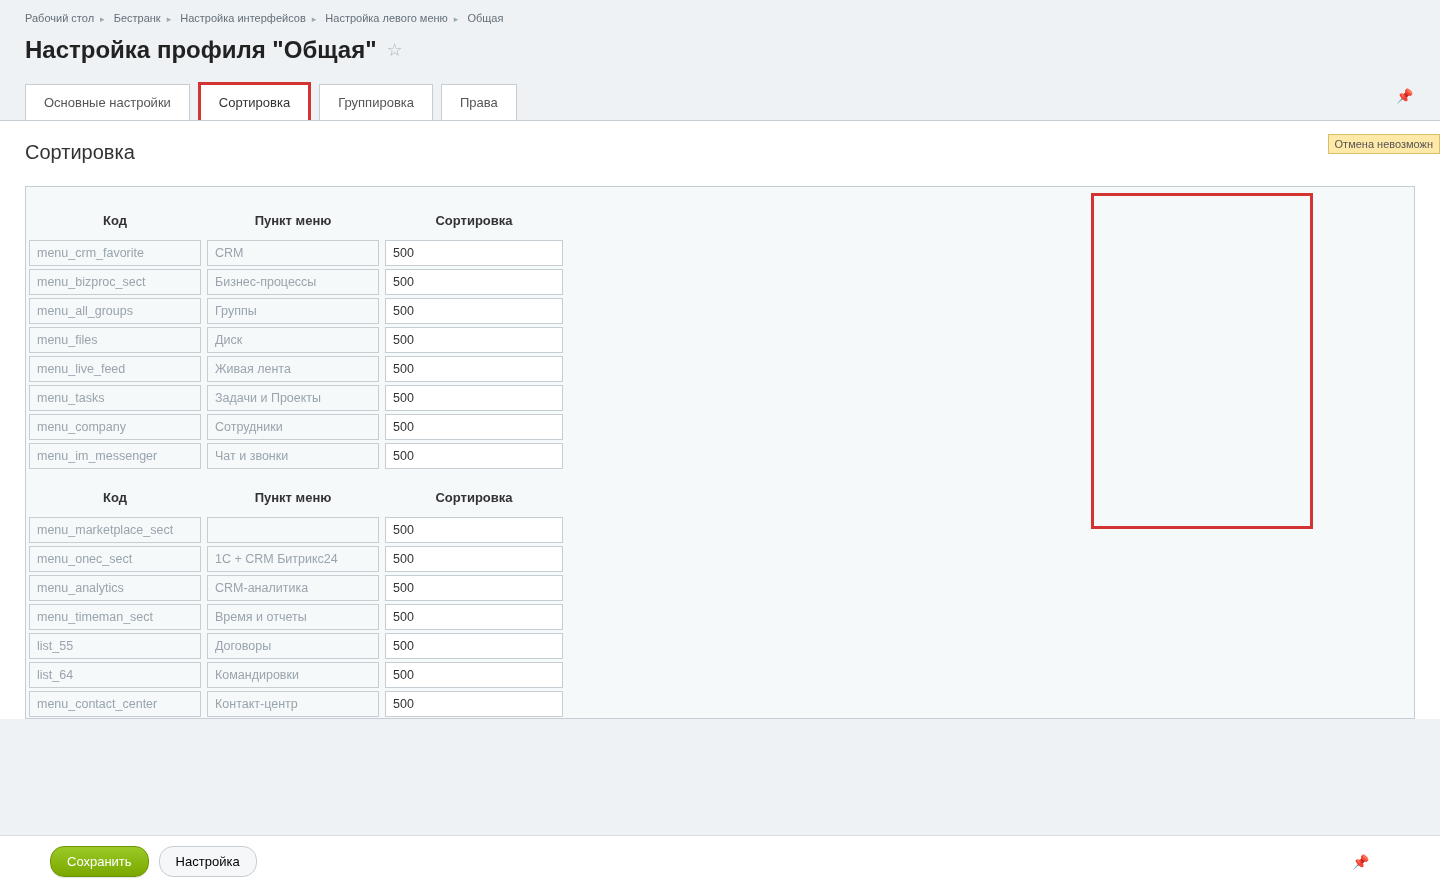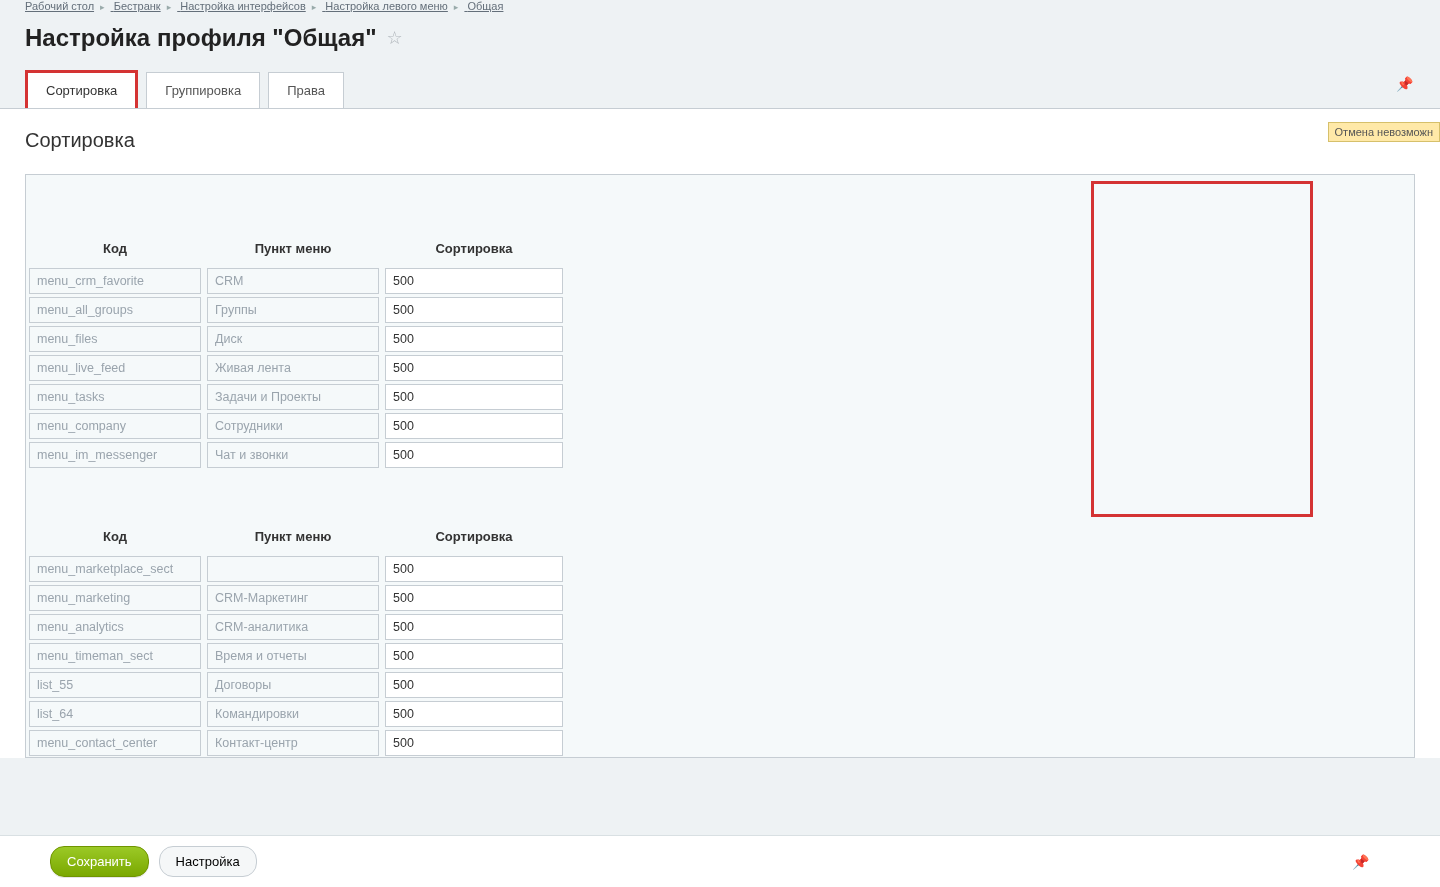--- a/index.html
+++ b/index.html
@@ -1,19 +1,19 @@
 <!DOCTYPE html>
 <html><head>
 <meta charset="utf-8">
 <style>
   * { box-sizing: border-box; margin: 0; padding: 0; }
   body { font-family: "Helvetica Neue", Arial, sans-serif; font-size: 13px; color: #333; background: #eef2f4; width: 1440px; }
   
   
-  .crumbs { padding: 0 25px 4px; font-size: 11px; color: #646f7a; text-decoration: underline; }
+  .crumbs { padding: 12px 25px 4px; font-size: 11px; color: #646f7a; }
   .crumbs a { color: #646f7a; text-decoration: none; }
   .crumbs .sep { display:inline-block; margin: 0 6px; color:#9aa; font-size:9px; }
   
   
   .title-row { display:flex; align-items:center; padding: 8px 25px 18px; }
   .page-title { font-size: 24px; font-weight: 600; color:#222; }
   .star { margin-left:10px; color:#b0b6bb; font-size:18px; cursor:pointer; }
   
   
   .tabs { display:flex; gap:8px; padding: 0 25px; align-items:flex-end; position:relative; }
@@ -25,21 +25,21 @@
   .panel { background:#fff; margin:0 0; border-top:1px solid #c6cdd3; padding:20px 25px 0; position:relative; }
   .section-title { font-size:20px; font-weight:400; color:#333; margin-bottom:22px; }
   
   .toast { position:absolute; right:0; top:13px; background:#ffe9a8; border:1px solid #d6c06b; padding:3px 6px; font-size:11px; color:#555; }
   
   .inner-box { border:1px solid #c6cdd3; background:#f5f9fa; padding:20px 0 0 0; }
   
   .grid-wrap { display:flex; }
   .left-label { width:708px; text-align:right; padding-right:12px; padding-top:170px; font-size:13px; color:#555; }
   
-  table.grid { border-collapse: separate; border-spacing:0;margin-top:40px; }
+  table.grid { border-collapse: separate; border-spacing:0; }
   table.grid th { font-weight:600; font-size:13px; color:#333; text-align:center; padding:6px 0 10px; }
   table.grid td { padding:1.5px 3px; }
   
   .col-code { width:178px; }
   .col-menu { width:178px; }
   .col-sort { width:184px; }
   
   input.fld { width:100%; height:26px; border:1px solid #c6cdd3; background:#fff; padding:0 7px; font-size:12.5px; color:#333; }
   input.fld[disabled] { background:#f5f9fa; color:#9aa4ad; }
   input.fld.sort { color:#333; }
@@ -62,20 +62,21 @@
   <a>Настройка левого меню</a><span class="sep">▸</span>
   <a>Общая</a>
 </div>
 
 <div class="title-row">
   <div class="page-title">Настройка профиля "Общая"</div>
   <span class="star">☆</span>
 </div>
 
 <div class="tabs">
+  <div class="tab">Основные настройки</div>
   <div class="tab active">Сортировка</div>
   <div class="tab">Группировка</div>
   <div class="tab">Права</div>
   <span class="pin">📌</span>
 </div>
 
 <div class="panel">
   <div class="section-title">Сортировка</div>
   <div class="toast">Отмена невозможн</div>
 
@@ -85,20 +86,25 @@
           <table class="grid">
             <tbody>
               <tr>
                 <th class="col-code">Код</th>
                 <th class="col-menu">Пункт меню</th>
                 <th class="col-sort">Сортировка</th>
               </tr>
               <tr>
                 <td><input class="fld" disabled="" value="menu_crm_favorite" style=""></td>
                 <td><input class="fld" disabled="" value="CRM" style=""></td>
+                <td><input class="fld sort" value="500" style=""></td>
+              </tr>
+              <tr>
+                <td><input class="fld" disabled="" value="menu_bizproc_sect" style=""></td>
+                <td><input class="fld" disabled="" value="Бизнес-процессы" style=""></td>
                 <td><input class="fld sort" value="500" style=""></td>
               </tr>
               <tr>
                 <td><input class="fld" disabled="" value="menu_all_groups" style=""></td>
                 <td><input class="fld" disabled="" value="Группы" style=""></td>
                 <td><input class="fld sort" value="500" style=""></td>
               </tr>
               <tr>
                 <td><input class="fld" disabled="" value="menu_files" style=""></td>
                 <td><input class="fld" disabled="" value="Диск" style=""></td>
@@ -133,22 +139,22 @@
                 <th class="col-code">Код</th>
                 <th class="col-menu">Пункт меню</th>
                 <th class="col-sort">Сортировка</th>
               </tr>
               <tr>
                 <td><input class="fld" disabled="" value="menu_marketplace_sect" style=""></td>
                 <td><input class="fld" disabled="" value="" style=""></td>
                 <td><input class="fld sort" value="500" style=""></td>
               </tr>
               <tr>
-                <td><input class="fld" disabled="" value="menu_marketing" style=""></td>
-                <td><input class="fld" disabled="" value="CRM-Маркетинг" style=""></td>
+                <td><input class="fld" disabled="" value="menu_onec_sect" style=""></td>
+                <td><input class="fld" disabled="" value="1С + CRM Битрикс24" style=""></td>
                 <td><input class="fld sort" value="500" style=""></td>
               </tr>
               <tr>
                 <td><input class="fld" disabled="" value="menu_analytics" style=""></td>
                 <td><input class="fld" disabled="" value="CRM-аналитика" style=""></td>
                 <td><input class="fld sort" value="500" style=""></td>
               </tr>
               <tr>
                 <td><input class="fld" disabled="" value="menu_timeman_sect" style=""></td>
                 <td><input class="fld" disabled="" value="Время и отчеты" style=""></td>

